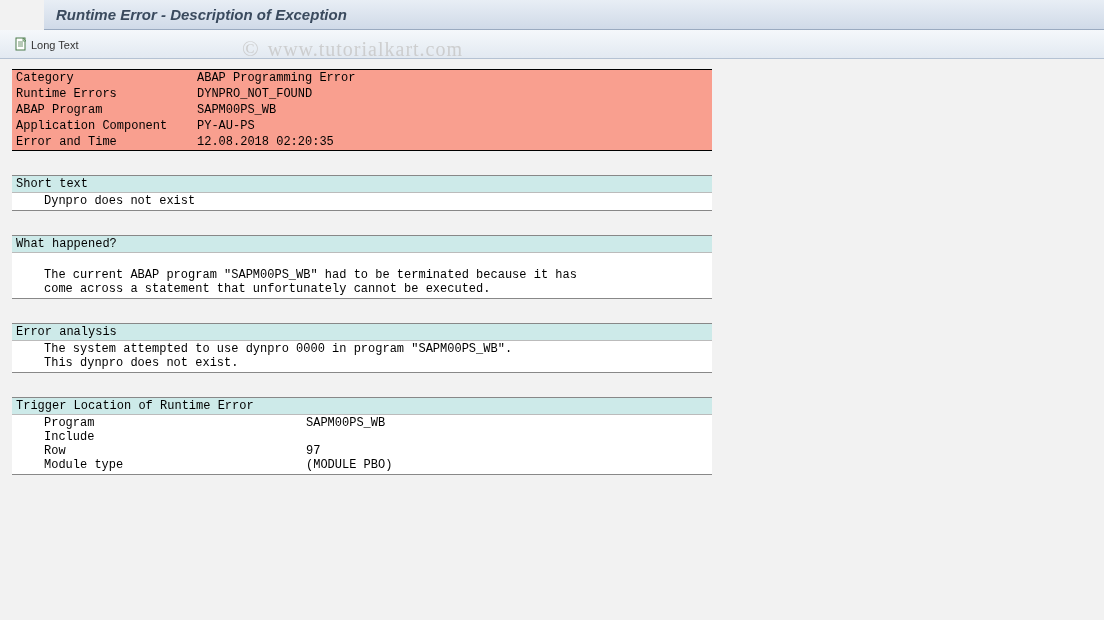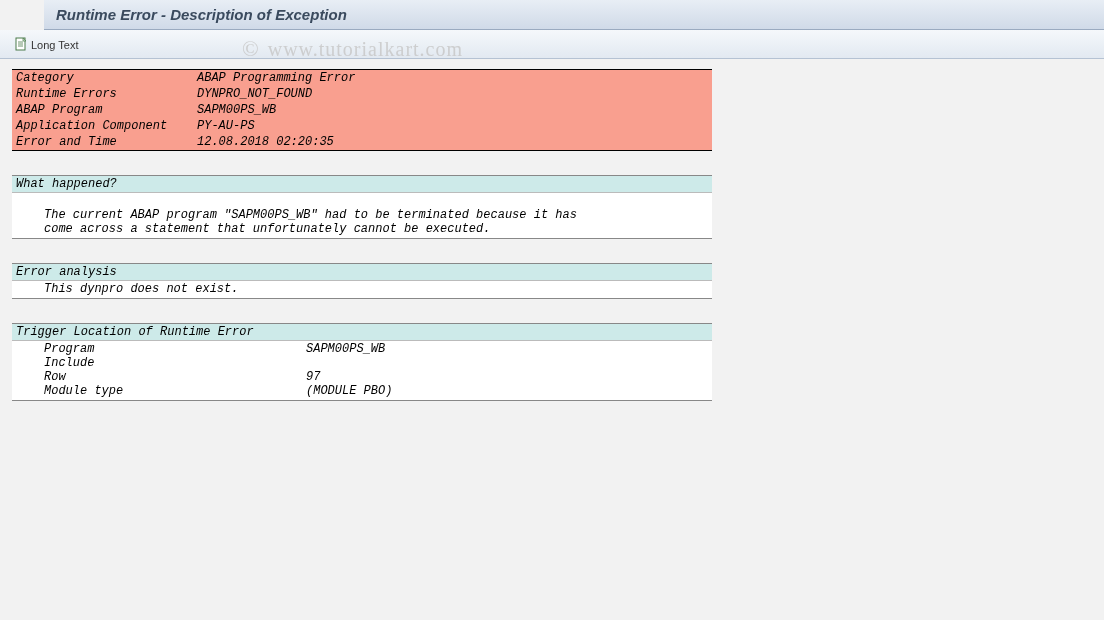--- a/index.html
+++ b/index.html
@@ -3,21 +3,21 @@
   <meta charset="utf-8">
   <style>
     * { box-sizing: border-box; margin: 0; padding: 0; }
     body { font-family: Arial, sans-serif; font-size: 12px; background: #f2f2f2; width: 1104px; height: 620px; overflow: hidden; }
     .title-bar { background: linear-gradient(to bottom, #e8eef5 0%, #d0dae8 100%); border-bottom: 1px solid #9aaac0; padding: 6px 12px; margin-left: 44px; }
     .title-bar h1 { font-size: 15px; font-style: italic; font-weight: bold; color: #3a4a5e; }
     .toolbar { background: linear-gradient(to bottom, #f5f8fb 0%, #e2e9f1 100%); border-bottom: 1px solid #b5c2d3; padding: 4px 8px; display: flex; align-items: center; gap: 4px; }
     .toolbar-btn { display: inline-flex; align-items: flex-end; gap: 3px; padding: 2px 6px; font-size: 11px; color: #333; cursor: pointer; border: 1px solid transparent; border-radius: 2px; }
     .doc-icon { width: 13px; height: 14px; display: inline-block; position: relative; }
     .doc-icon svg { width: 13px; height: 14px; }
-    .content { padding: 10px 12px; background: #f2f2f2; font-style: italic; }
+    .content { padding: 10px 12px; background: #f2f2f2; }
     .info-table { width: 700px; border-top: 1px solid #000; border-bottom: 1px solid #000; }
     .info-row { display: flex; background: #f99f8f; font-family: "Courier New", monospace; font-size: 12px; }
     .info-label { width: 170px; padding: 1px 4px; }
     .info-value { flex: 1; padding: 1px 4px; margin-left: 11px; }
     .section { width: 700px; border-top: 1px solid #888; border-bottom: 1px solid #888; margin-top: 24px; font-family: "Courier New", monospace; font-size: 12px; }
     .section-header { background: #cdeae9; padding: 1px 4px; border-bottom: 1px solid #bbb; }
     .section-body { background: #fff; padding: 1px 4px 2px 4px; }
     .indent { padding-left: 28px; }
     .trigger-row { display: flex; }
     .trigger-label { width: 290px; padding-left: 28px; }
@@ -70,33 +70,40 @@
     <div class="info-row">
         <div class="info-label">Application Component</div>
         <div class="info-value">PY-AU-PS</div>
       </div>
     <div class="info-row">
         <div class="info-label">Error and Time</div>
         <div class="info-value">12.08.2018 02:20:35</div>
       </div>
   </div>
 
+  <div class="section">
+    <div class="section-header">Short text</div>
+    <div class="section-body">
+      <div class="indent">Dynpro does not exist</div>
+    </div>
+  </div>
 
   <div class="section">
     <div class="section-header">What happened?</div>
     <div class="section-body">
       <div class="indent">&nbsp;</div>
       <div class="indent">The current ABAP program "SAPM00PS_WB" had to be terminated because it has</div>
       <div class="indent">come across a statement that unfortunately cannot be executed.</div>
     </div>
   </div>
 
   <div class="section">
     <div class="section-header">Error analysis</div>
     <div class="section-body">
+      <div class="indent">The system attempted to use dynpro 0000 in program "SAPM00PS_WB".</div>
       <div class="indent">This dynpro does not exist.</div>
     </div>
   </div>
 
   <div class="section">
     <div class="section-header">Trigger Location of Runtime Error</div>
     <div class="section-body">
       <div class="trigger-row">
           <div class="trigger-label">Program</div>
           <div class="trigger-value">SAPM00PS_WB</div>

